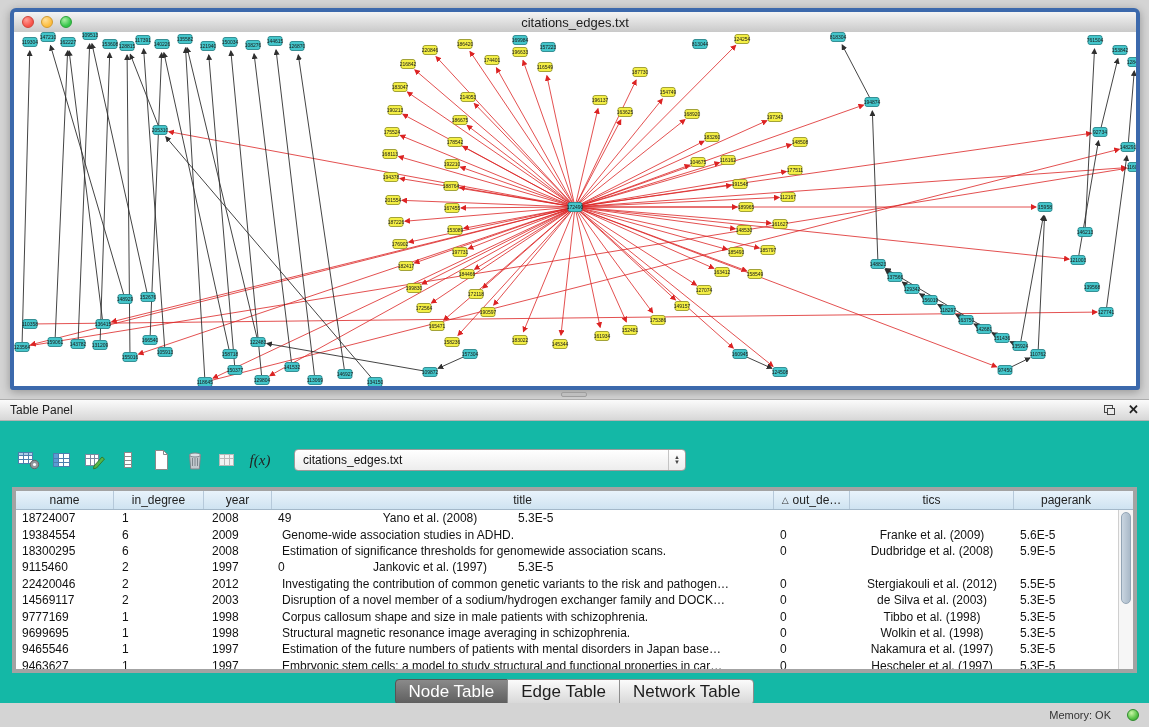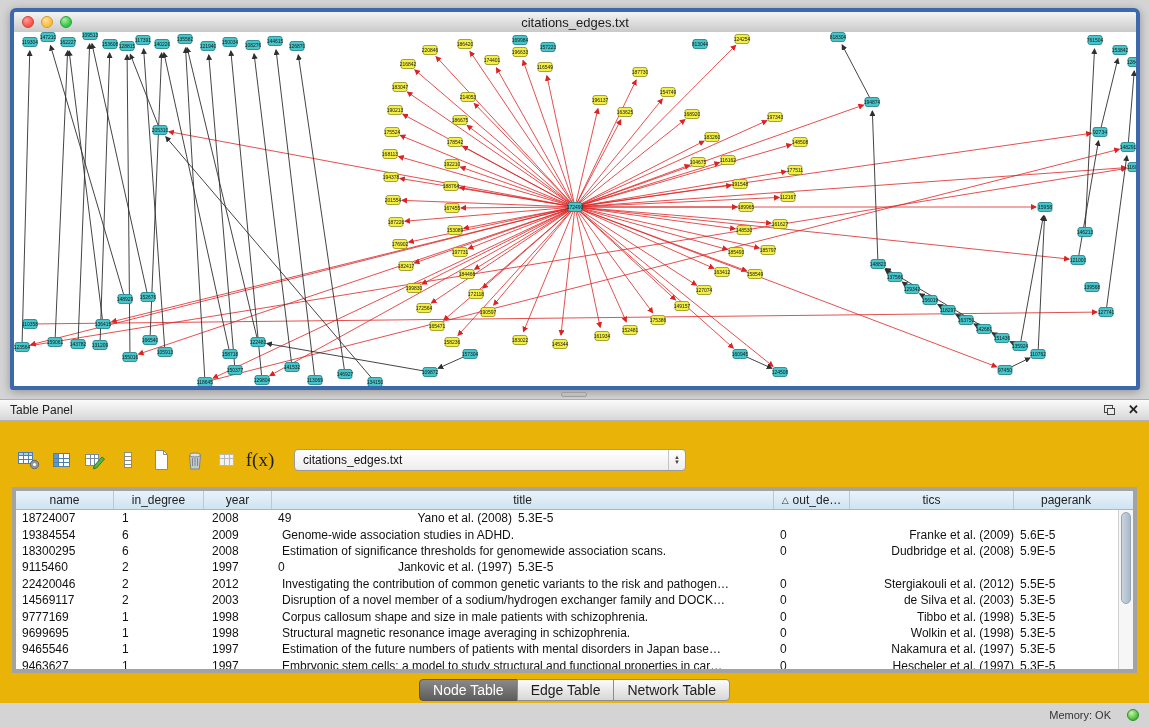--- a/index.html
+++ b/index.html
@@ -22,30 +22,30 @@
   .graph-area{position:absolute;left:0;top:20px;right:0;bottom:0;background:#fff;overflow:hidden}
   .graph-area svg{display:block}
 
   
   .splitter{position:absolute;left:0;top:390px;width:1149px;height:9px}
   .splitter-handle{position:absolute;left:561px;top:2px;width:26px;height:5px;border-radius:2px;
     background:#bfbfbf;border:1px solid #9e9e9e;box-sizing:border-box}
 
   
   .table-panel{position:absolute;left:0;top:399px;width:1149px;height:304px;
-    background:#eab308;border-top:1px solid #adadad;box-sizing:border-box}
+    background:#14b8a6;border-top:1px solid #adadad;box-sizing:border-box}
   .panel-header{height:21px;background:linear-gradient(#fbfbfb,#d7d7d7);
     border-bottom:1px solid #b3b3b3;display:flex;align-items:center;padding:0 10px;box-sizing:border-box}
   .panel-title{font-size:12px;color:#222;flex:1}
   .hicon{margin-left:12px;display:flex;align-items:center;cursor:default}
   .close-x{font-size:13px;font-weight:bold;color:#222;line-height:12px}
 
   .toolbar{position:absolute;left:14px;top:45px;display:flex;align-items:center;height:30px}
   .tbtn{width:30px;height:28px;display:flex;align-items:center;justify-content:center;margin-right:3px}
-  .fx{font-family:"Liberation Serif",serif;font-size:19px;color:#222}
+  .fx{font-family:"Liberation Serif",serif;font-style:italic;font-size:15px;color:#222}
   .combo{margin-left:16px;width:392px;height:22px;background:linear-gradient(#ffffff,#ededed);
     border:1px solid #9b9b9b;border-radius:4px;display:flex;align-items:center;box-sizing:border-box}
   .combo-value{flex:1;font-size:12px;color:#111;padding-left:8px;white-space:nowrap;overflow:hidden}
   .combo-arrows{width:16px;display:flex;flex-direction:column;align-items:center;justify-content:center;
     line-height:5px;font-size:6px;color:#444;border-left:1px solid #c4c4c4;height:100%}
 
   .table-wrap{position:absolute;left:12px;right:12px;top:87px;height:186px;background:#fff;
     border:4px solid #a3a3a3;box-sizing:border-box;overflow:hidden}
   .thead{display:flex;height:19px;background:linear-gradient(#e9f3fb,#cfe3f1);
     border-bottom:1px solid #a3b8c9;box-sizing:border-box;padding-right:15px}
@@ -55,30 +55,30 @@
   .sort{font-size:9px;color:#333}
   .tbody{position:absolute;top:19px;left:0;right:15px;bottom:0;overflow:hidden}
   .tr{display:flex;height:16.4px;align-items:center}
   .td{font-size:12px;color:#111;white-space:nowrap;overflow:hidden;box-sizing:border-box}
   .c0{width:98px;padding-left:6px}
   .c1{width:90px;padding-left:8px}
   .c2{width:68px;padding-left:8px}
   .c3{width:502px;padding-left:10px}
   .c4{width:76px;padding-left:6px}
   .c5{width:164px}
-  .td.c5{text-align:right}
+  .td.c5{text-align:center}
   .c6{flex:1;padding-left:6px}
   .th.c6{border-right:none}
   .vscroll{position:absolute;top:19px;right:0;bottom:0;width:15px;background:#f6f6f6;
     border-left:1px solid #cfcfcf;box-sizing:border-box}
   .vthumb{position:absolute;left:2px;top:2px;width:10px;height:92px;border-radius:5px;
     background:linear-gradient(90deg,#c9d5e0,#a9b9c8);border:1px solid #93a5b5;box-sizing:border-box}
 
   .tabs-row{position:absolute;left:0;right:0;top:279px;display:flex;justify-content:center}
-  .tab{font-size:14px;padding:2px 13px;border:1px solid #8d8d8d;
+  .tab{font-size:17px;padding:2px 13px;border:1px solid #8d8d8d;
     background:linear-gradient(#fbfbfb,#d7d7d7);color:#1d1d1d;margin-left:-1px}
   .tab:first-child{border-radius:4px 0 0 4px;margin-left:0}
   .tab:last-child{border-radius:0 4px 4px 0}
   .tab.sel{background:linear-gradient(#8a8a8a,#5d5d5d);color:#fff;border-color:#555}
 
   .statusbar{position:absolute;left:0;bottom:0;width:1149px;height:24px;background:#d4d4d4;
     display:flex;align-items:center;justify-content:flex-end;padding-right:10px;box-sizing:border-box;gap:16px}
   .mem{font-size:11px;color:#333}
   .dot{width:12px;height:12px;border-radius:50%;box-sizing:border-box;
     background:radial-gradient(circle at 35% 30%,#c9f5a6,#57c246 60%,#2f9e2d);border:1px solid #2c8b2a}

